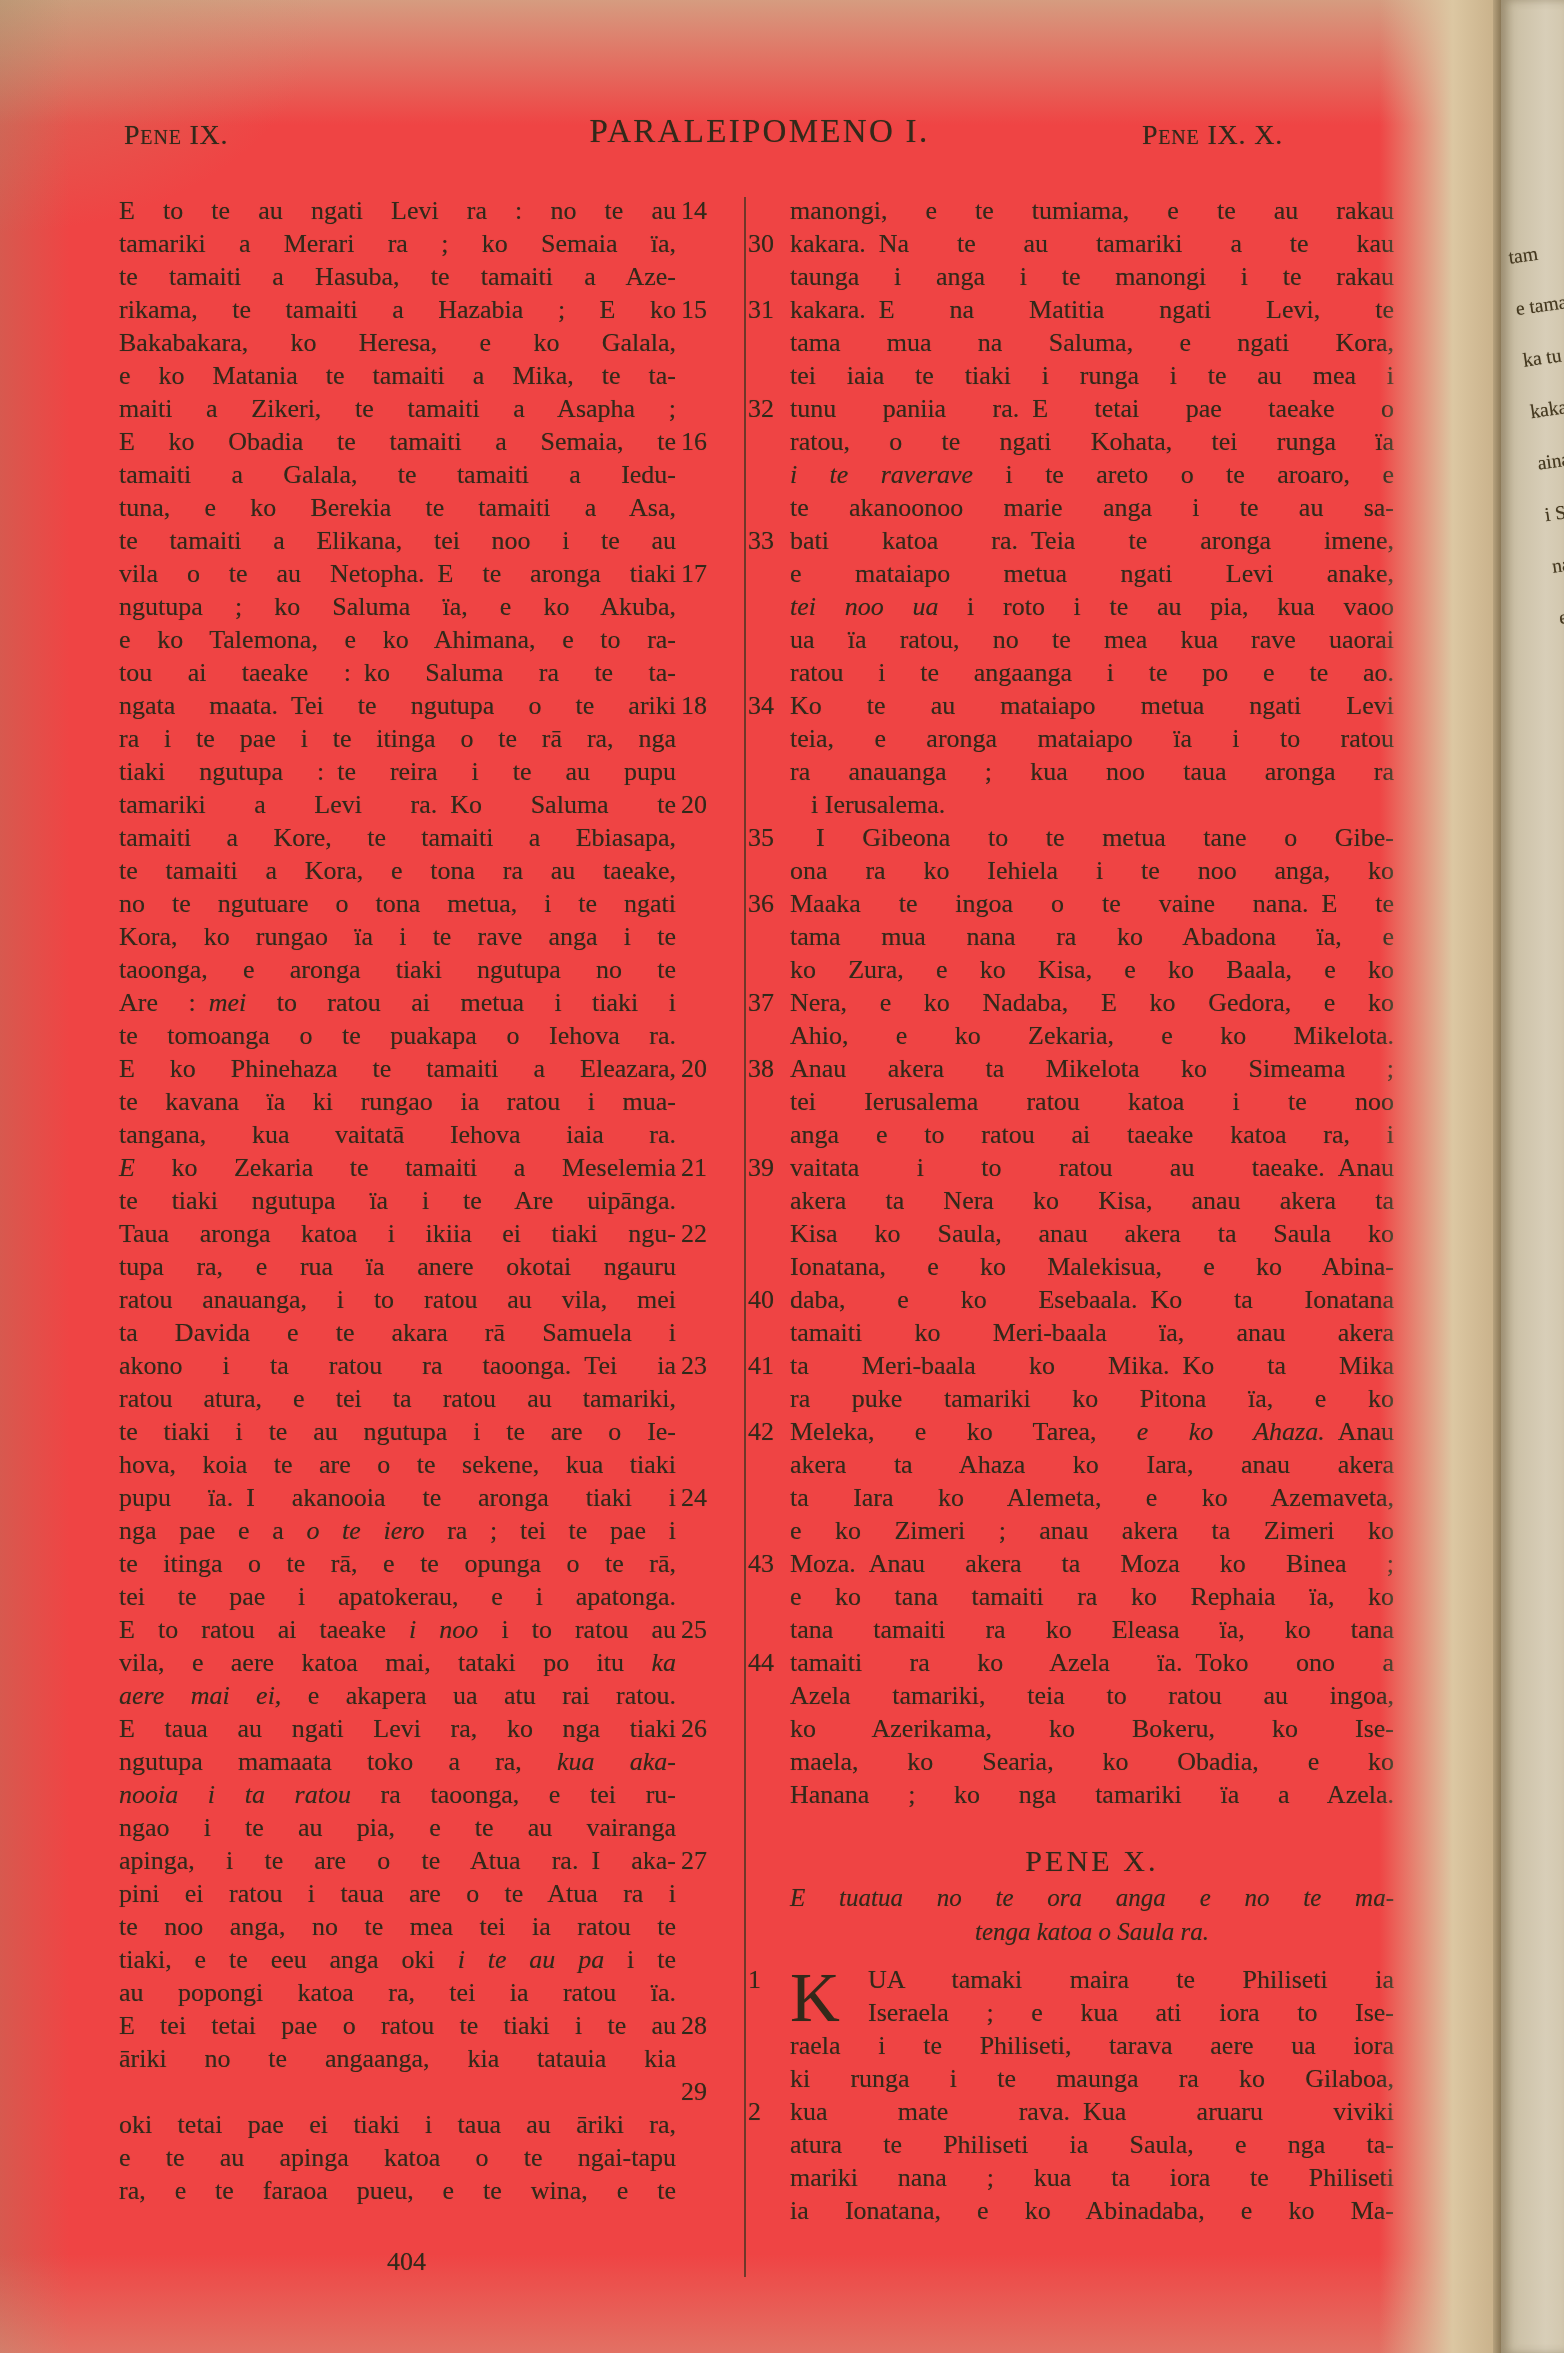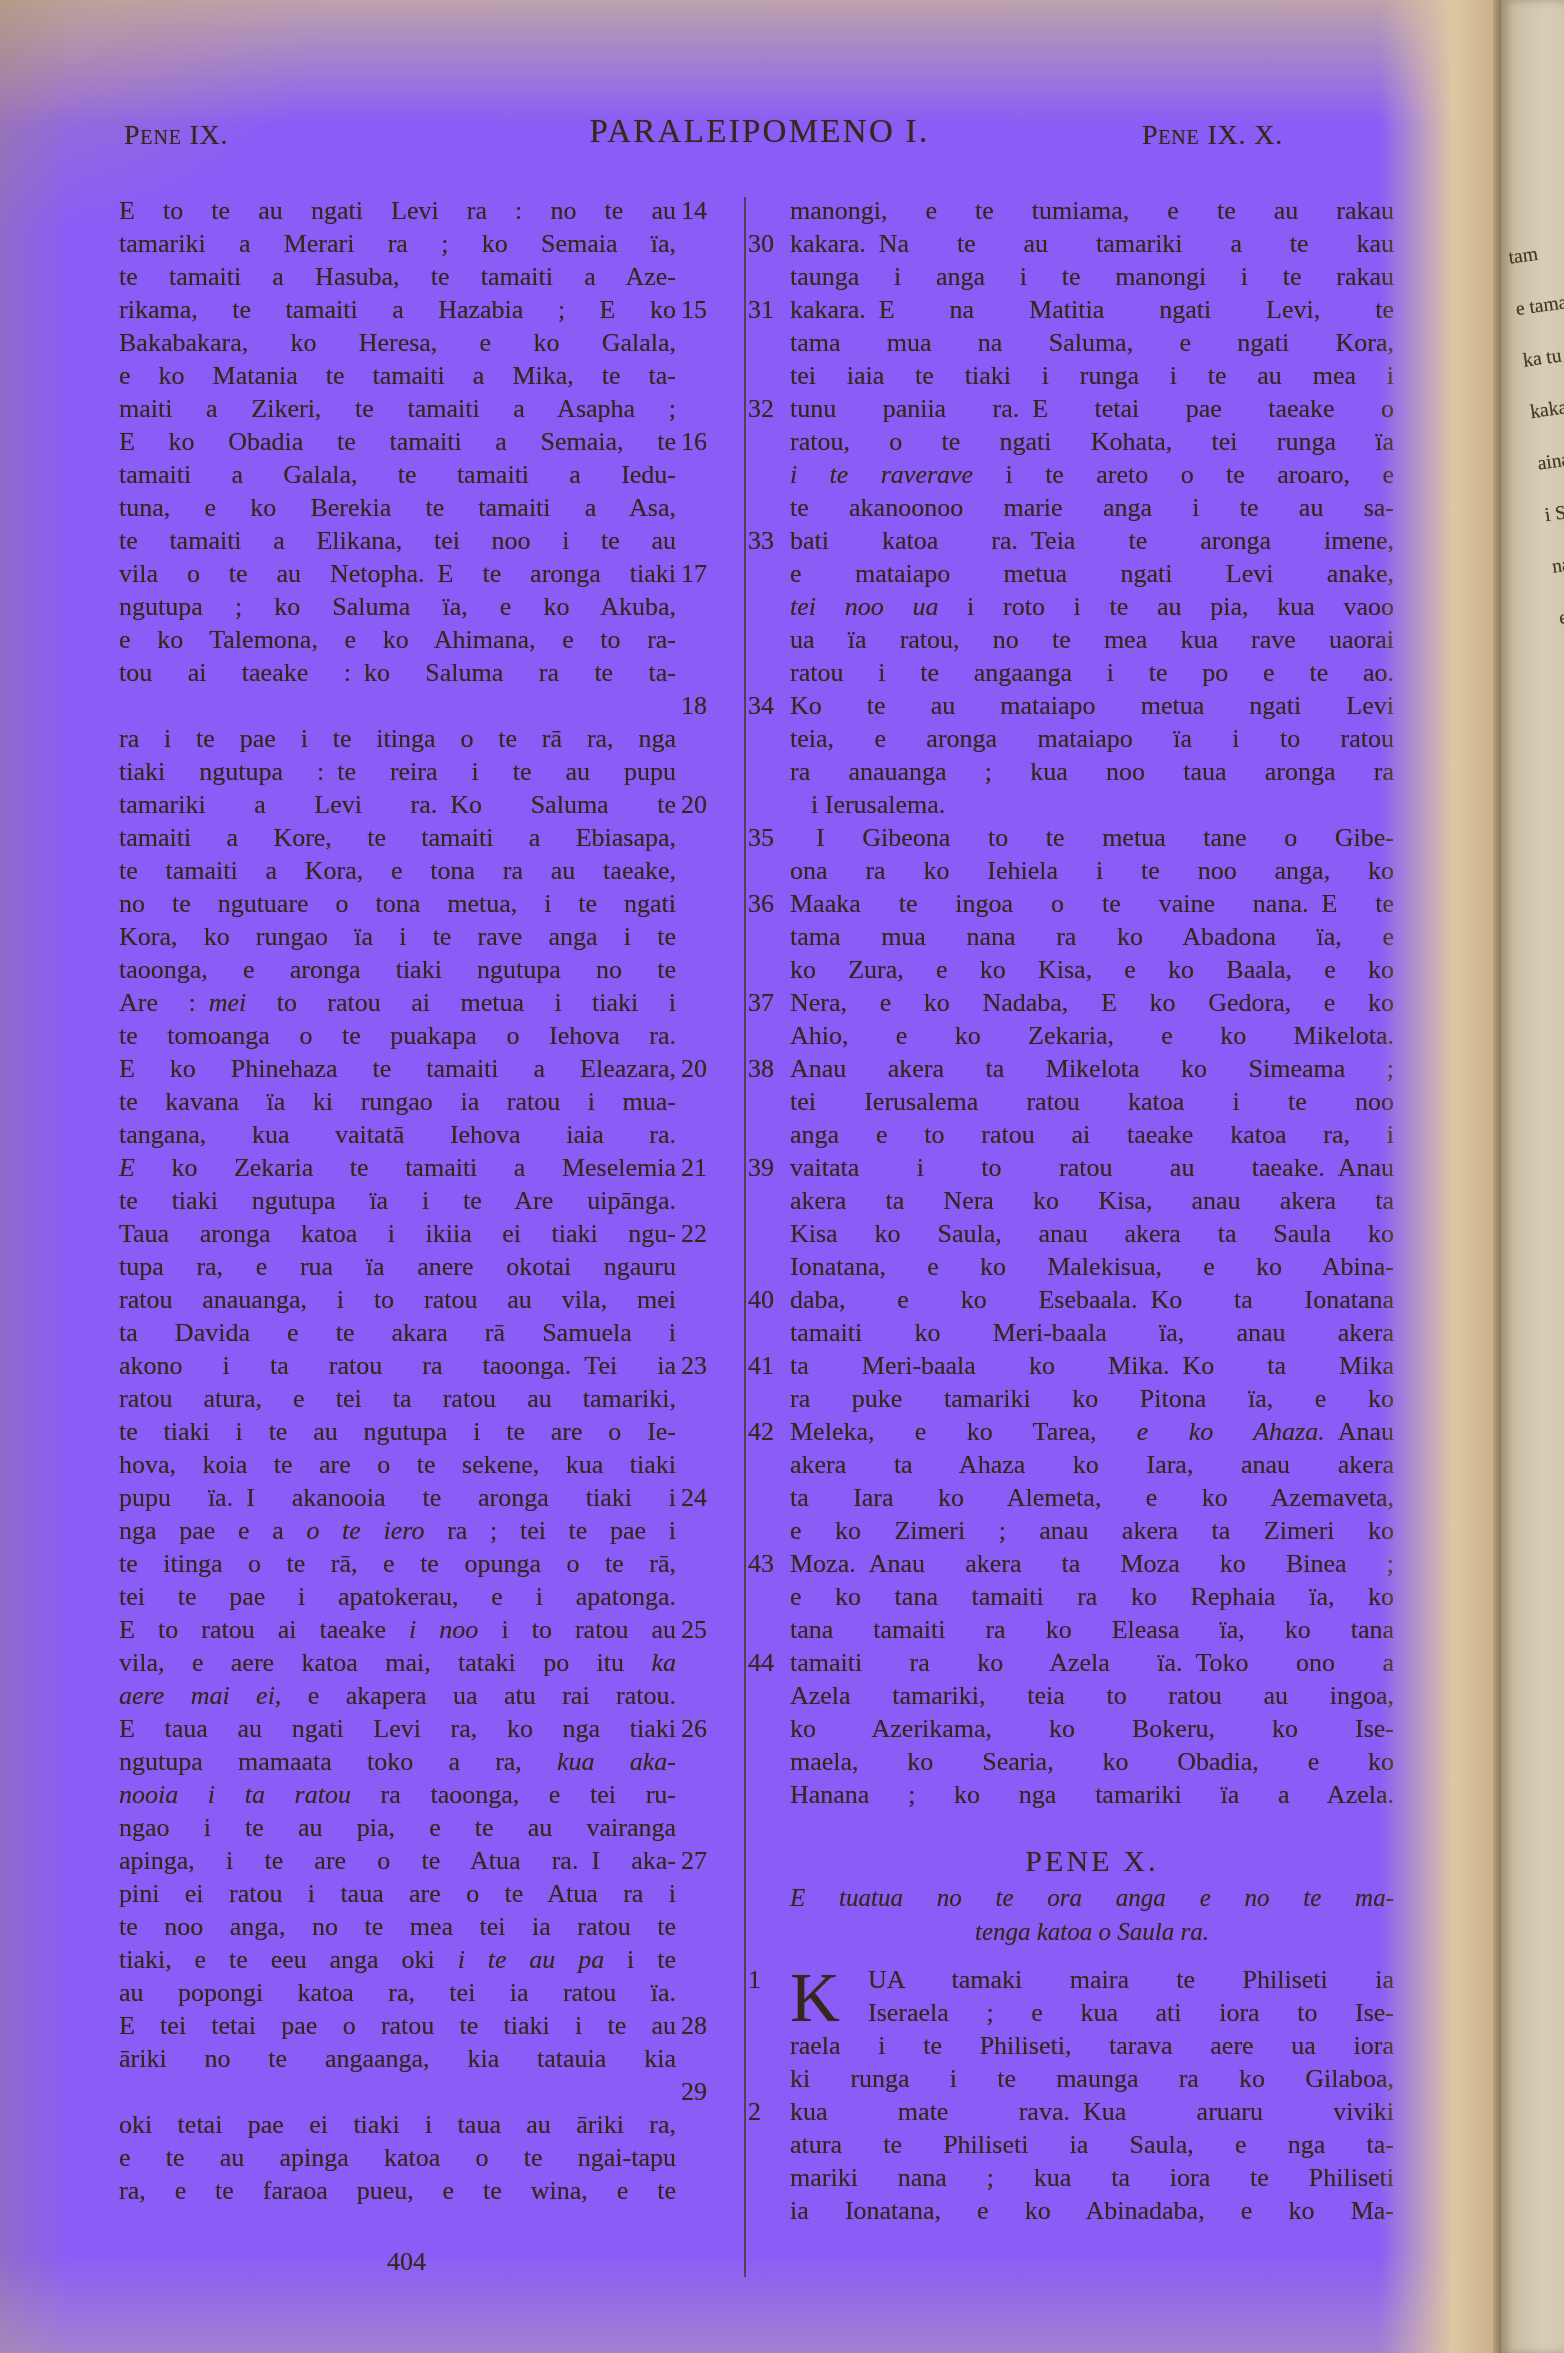--- a/index.html
+++ b/index.html
@@ -1,18 +1,18 @@
 <!DOCTYPE html>
 <html style="font-size:12.5px"><head>
 <meta charset="utf-8">
 <style>
   html,body{margin:0;padding:0;background:#555;}
   .photo{
     position:relative;width:1565px;height:2354px;overflow:hidden;
-    background:#8b5cf6;
+    background:#ef4444;
     font-family:"Liberation Serif","DejaVu Serif",serif;
     color:#32291a;
   }
   
   .shade{position:absolute;pointer-events:none;}
   .bg-top{left:0;top:0;width:1565px;height:125px;
     background:linear-gradient(rgba(205,185,148,.75),rgba(205,185,148,0));}
   .bg-topleft{left:0;top:0;width:329px;height:235px;
     background:radial-gradient(ellipse at 0% 0%,rgba(186,160,118,.45),rgba(186,160,118,0) 70%);}
   .bg-left{left:0;top:0;width:70px;height:2354px;
@@ -89,21 +89,21 @@
       <div class="line"><span>e ko Matania te tamaiti a Mika, te ta-</span></div>
       <div class="line"><span>maiti a Zikeri, te tamaiti a Asapha ;</span></div>
       <div class="line"><span class="vn">16</span><span>E ko Obadia te tamaiti a Semaia, te</span></div>
       <div class="line"><span>tamaiti a Galala, te tamaiti a Iedu-</span></div>
       <div class="line"><span>tuna, e ko Berekia te tamaiti a Asa,</span></div>
       <div class="line"><span>te tamaiti a Elikana, tei noo i te au</span></div>
       <div class="line"><span class="vn">17</span><span>vila o te au Netopha. E te aronga tiaki</span></div>
       <div class="line"><span>ngutupa ; ko Saluma ïa, e ko Akuba,</span></div>
       <div class="line"><span>e ko Talemona, e ko Ahimana, e to ra-</span></div>
       <div class="line"><span>tou ai taeake : ko Saluma ra te ta-</span></div>
-      <div class="line"><span class="vn">18</span></div>
+      <div class="line"><span class="vn">18</span><span>ngata maata. Tei te ngutupa o te ariki</span></div>
       <div class="line"><span>ra i te pae i te itinga o te rā ra, nga</span></div>
       <div class="line"><span>tiaki ngutupa : te reira i te au pupu</span></div>
       <div class="line"><span class="vn">20</span><span>tamariki a Levi ra. Ko Saluma te</span></div>
       <div class="line"><span>tamaiti a Kore, te tamaiti a Ebiasapa,</span></div>
       <div class="line"><span>te tamaiti a Kora, e tona ra au taeake,</span></div>
       <div class="line"><span>no te ngutuare o tona metua, i te ngati</span></div>
       <div class="line"><span>Kora, ko rungao ïa i te rave anga i te</span></div>
       <div class="line"><span>taoonga, e aronga tiaki ngutupa no te</span></div>
       <div class="line"><span>Are : </span><em>mei</em><span> to ratou ai metua i tiaki i</span></div>
       <div class="line"><span>te tomoanga o te puakapa o Iehova ra.</span></div>

